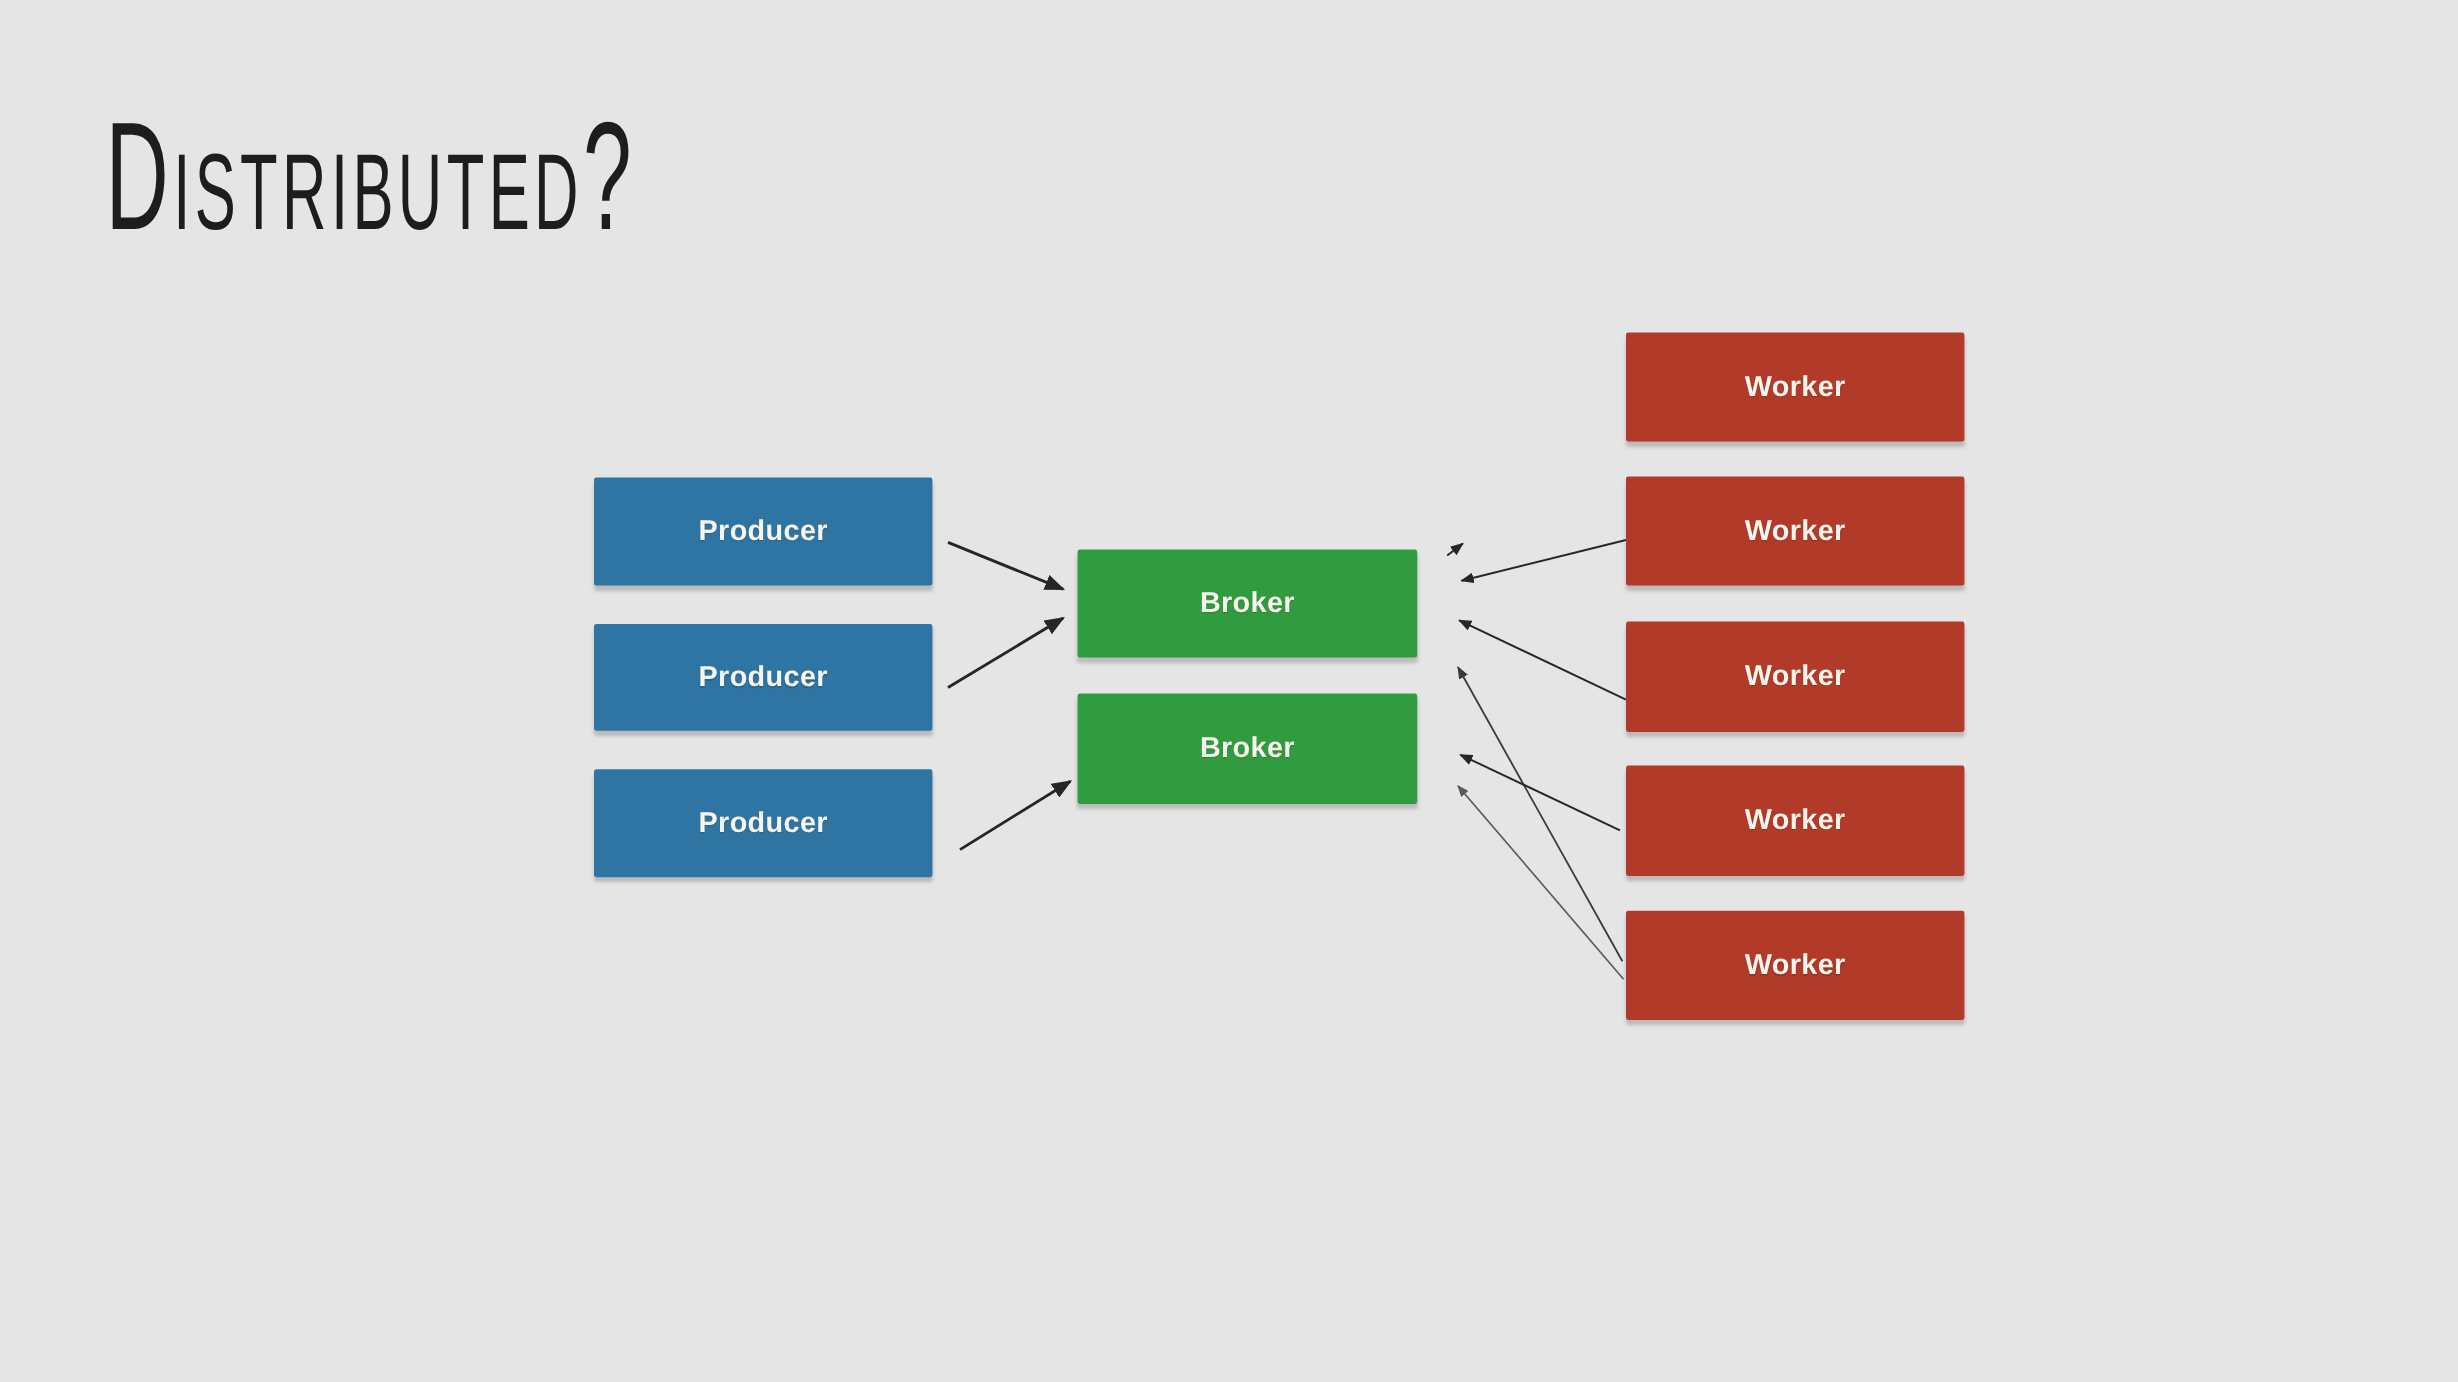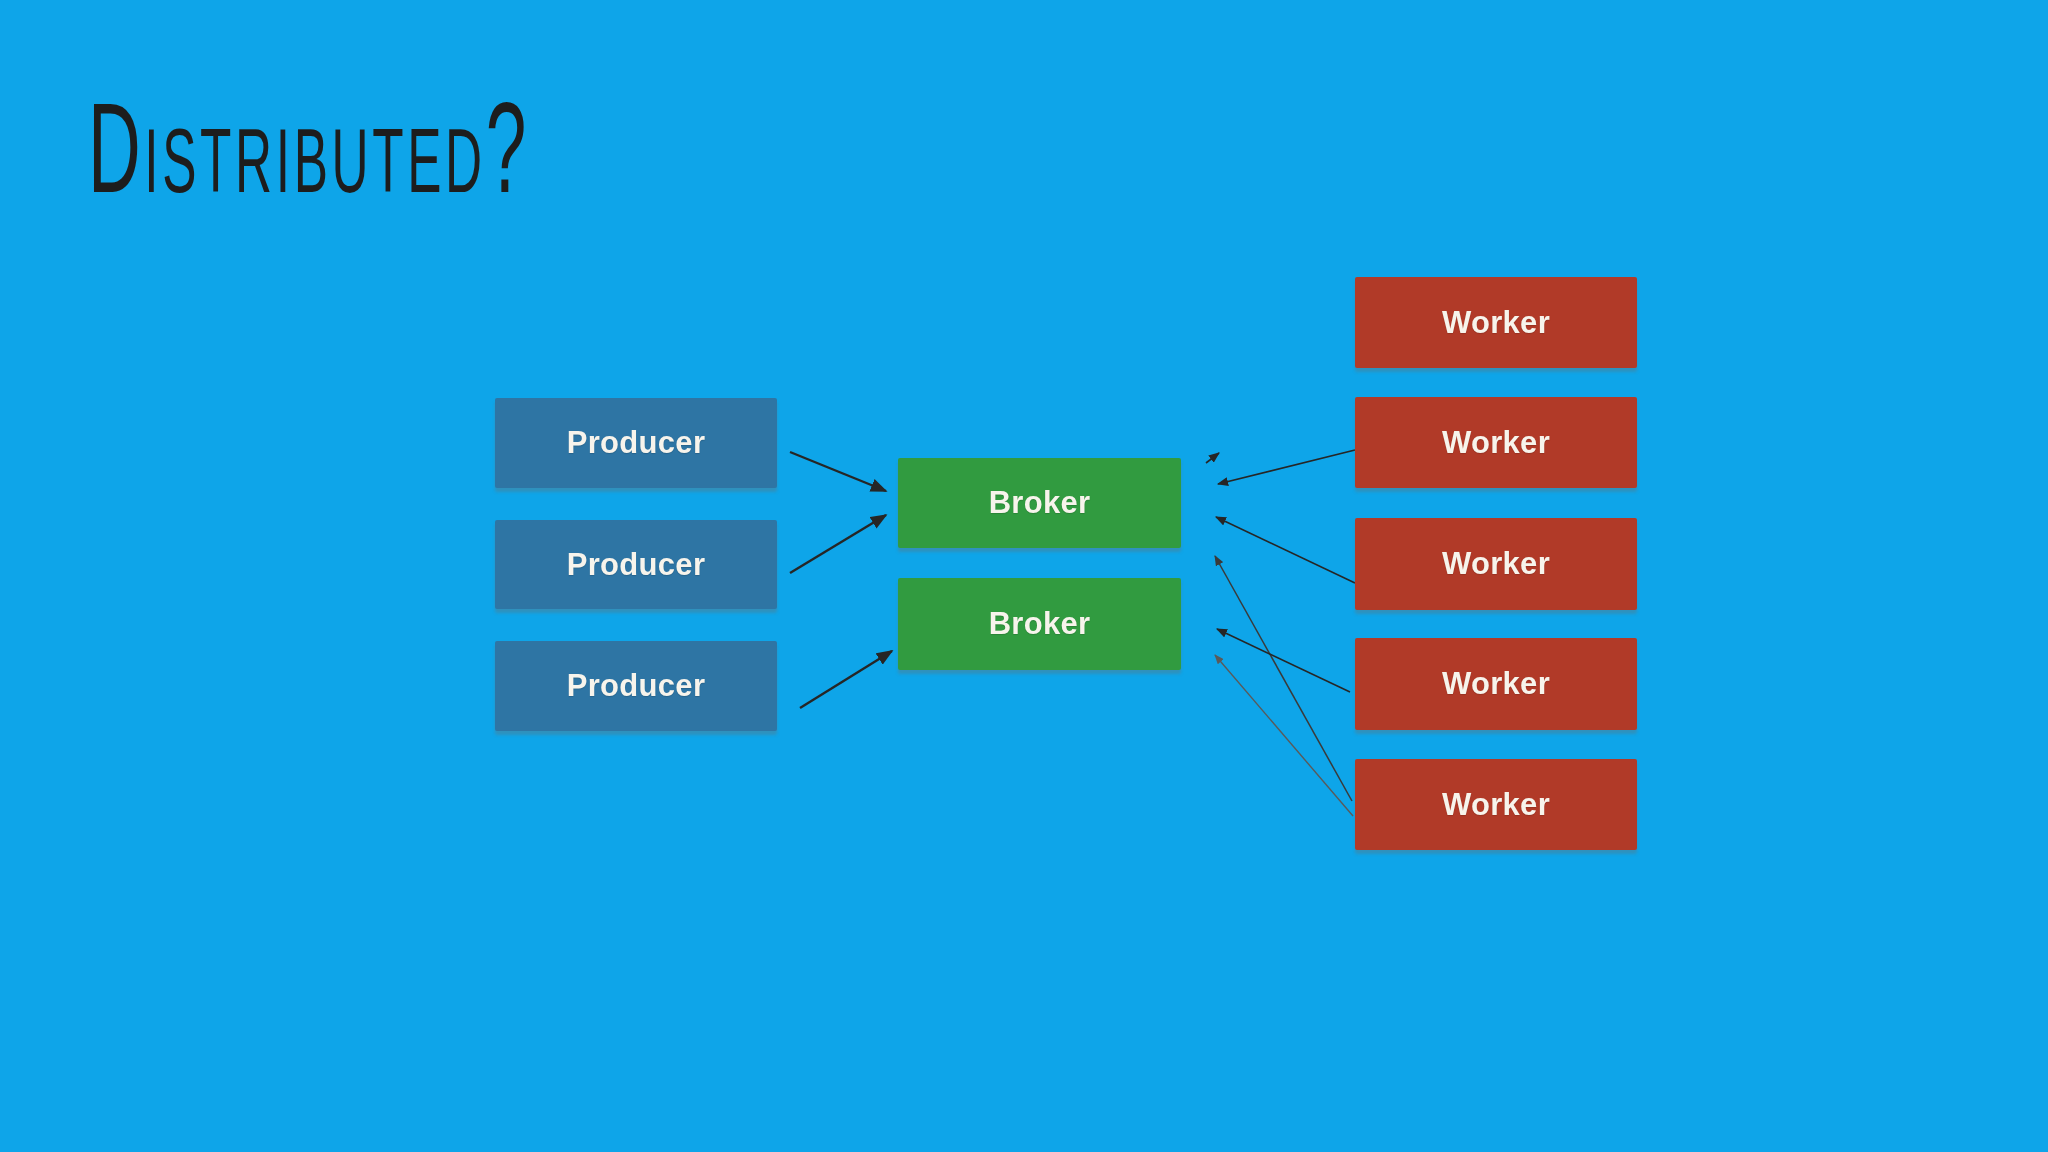--- a/index.html
+++ b/index.html
@@ -10,21 +10,21 @@
   body {
     width: 2048px;
     height: 1152px;
     position: relative;
     overflow: hidden;
     font-family: "Liberation Sans", sans-serif;
   }
   .slide {
     position: absolute;
     inset: 0;
-    background: #0ea5e9;
+    background: #e5e5e5;
   }
   .slide-title {
     position: absolute;
     left: 88px;
     top: 84px;
     margin: 0;
     font-family: "Liberation Sans", sans-serif;
     font-size: 128px;
     font-weight: 400;
     font-variant: small-caps;
@@ -49,21 +49,21 @@
   .node {
     position: absolute;
     border-radius: 2px;
     display: flex;
     align-items: center;
     justify-content: center;
     box-shadow: 0 4px 3px rgba(110,110,110,0.35);
   }
   .node-label {
     color: #f7f4ec;
-    font-size: 31px;
+    font-size: 24px;
     font-weight: 700;
     letter-spacing: 0.3px;
     text-shadow: 0 1px 1px rgba(0,0,0,0.15);
   }
 </style>
 </head>
 <body>
 
 <div class="slide">
   <h1 class="slide-title">Distributed?</h1>

